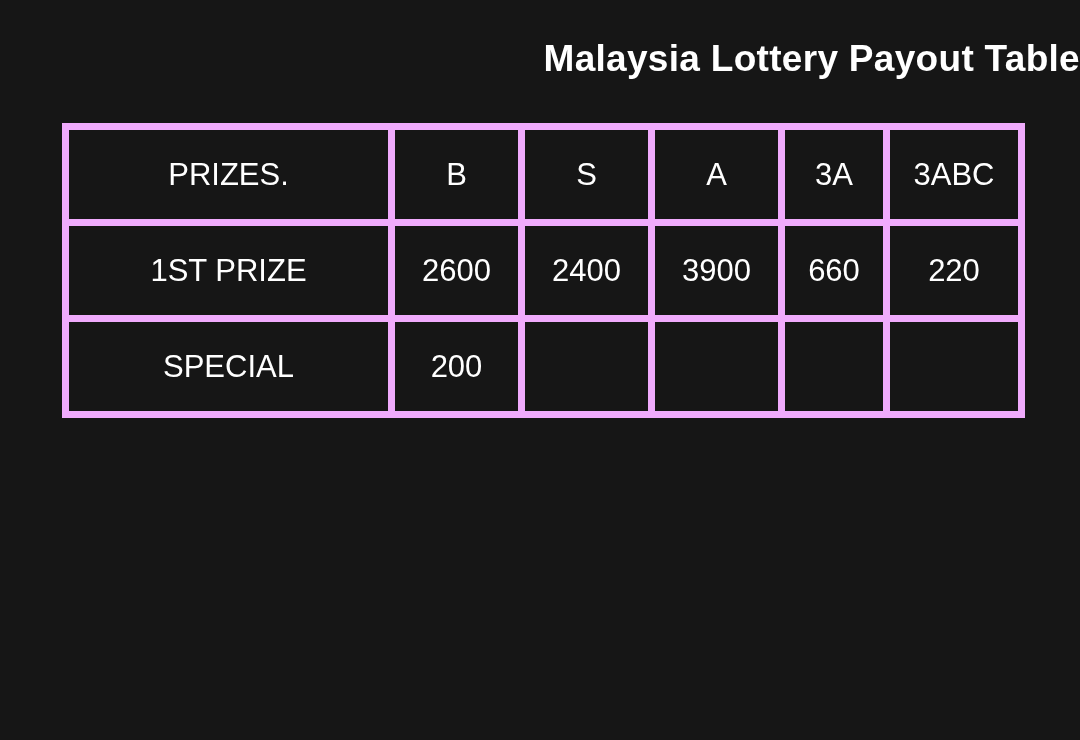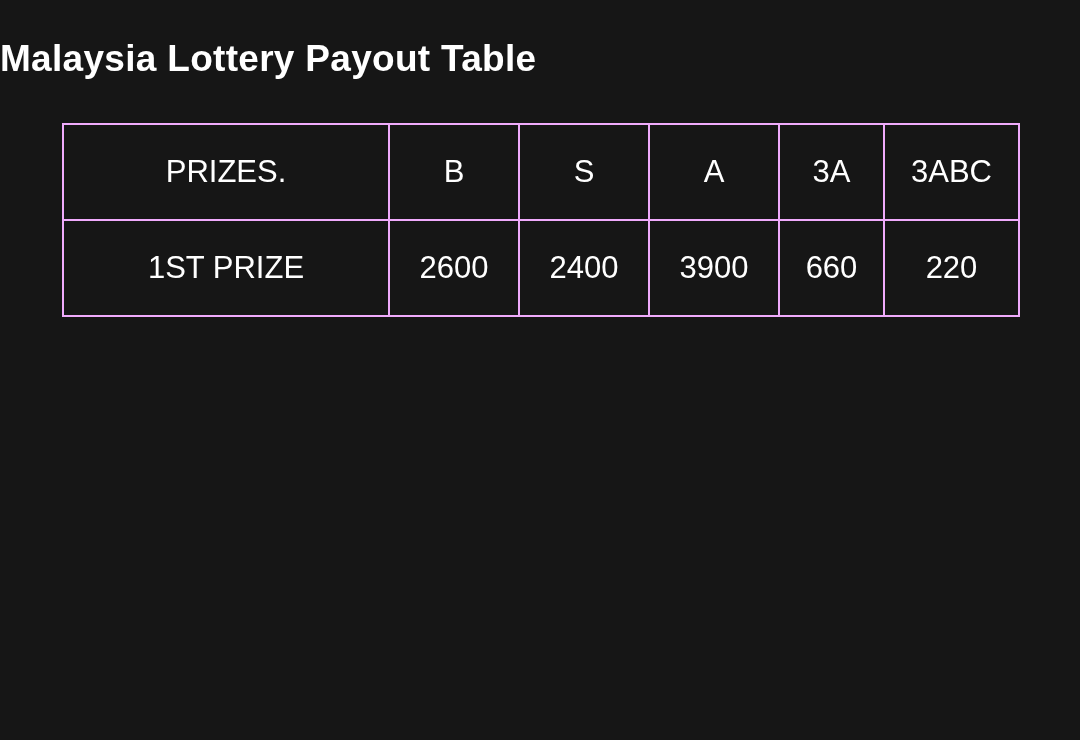--- a/index.html
+++ b/index.html
@@ -14,42 +14,42 @@
     color: #f2f2f2;
     overflow: hidden;
   }
   .page {
     width: 1080px;
     height: 740px;
     position: relative;
     box-sizing: border-box;
   }
   .title {
-    text-align: left;
+    text-align: right;
     font-size: 37px;
     font-weight: bold;
     letter-spacing: 0.3px;
     color: #ffffff;
     padding-top: 38px;
     padding-bottom: 0;
     margin: 0;
   }
   .table-wrap {
     position: absolute;
     left: 62px;
     top: 123px;
     width: 956px;
   }
   table.payout {
     border-collapse: collapse;
     width: 956px;
     table-layout: fixed;
   }
   table.payout td {
-    border: 2px solid #f0abfc;
+    border: 7px solid #f0abfc;
     height: 96px;
     text-align: center;
     vertical-align: middle;
     font-size: 31px;
     color: #ffffff;
     font-weight: 400;
     padding: 0 4px;
     box-sizing: border-box;
     white-space: nowrap;
     overflow: hidden;
@@ -97,18 +97,26 @@
           <td>1ST PRIZE</td>
           <td>2600</td>
           <td>2400</td>
           <td>3900</td>
           <td>660</td>
           <td>220</td>
         </tr>
 
 
 
+        <tr>
+          <td>SPECIAL</td>
+          <td>200</td>
+          <td class="empty"></td>
+          <td class="empty"></td>
+          <td class="empty"></td>
+          <td class="empty"></td>
+        </tr>
 
       </tbody>
     </table>
   </div>
 
 </div>
 
 </body></html>

